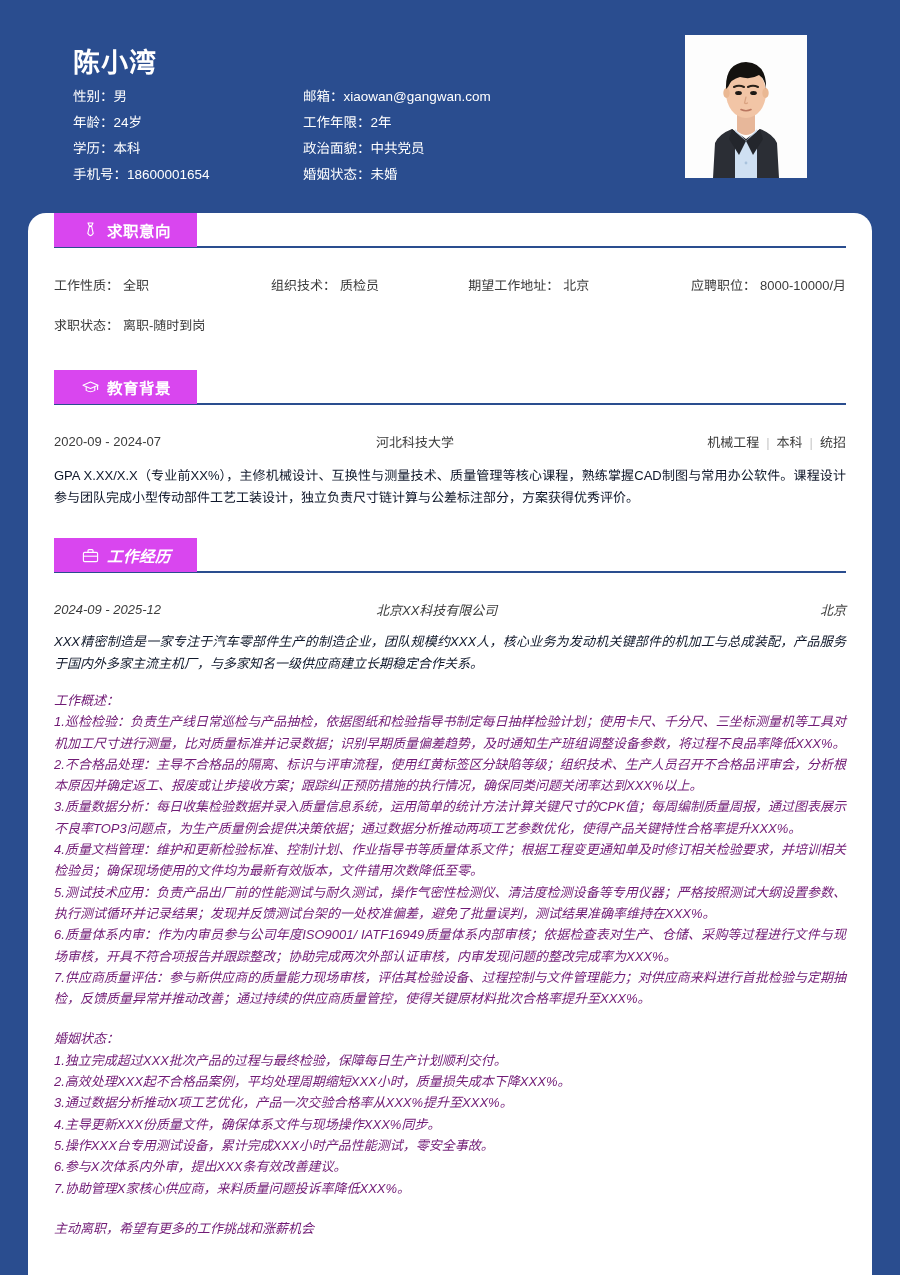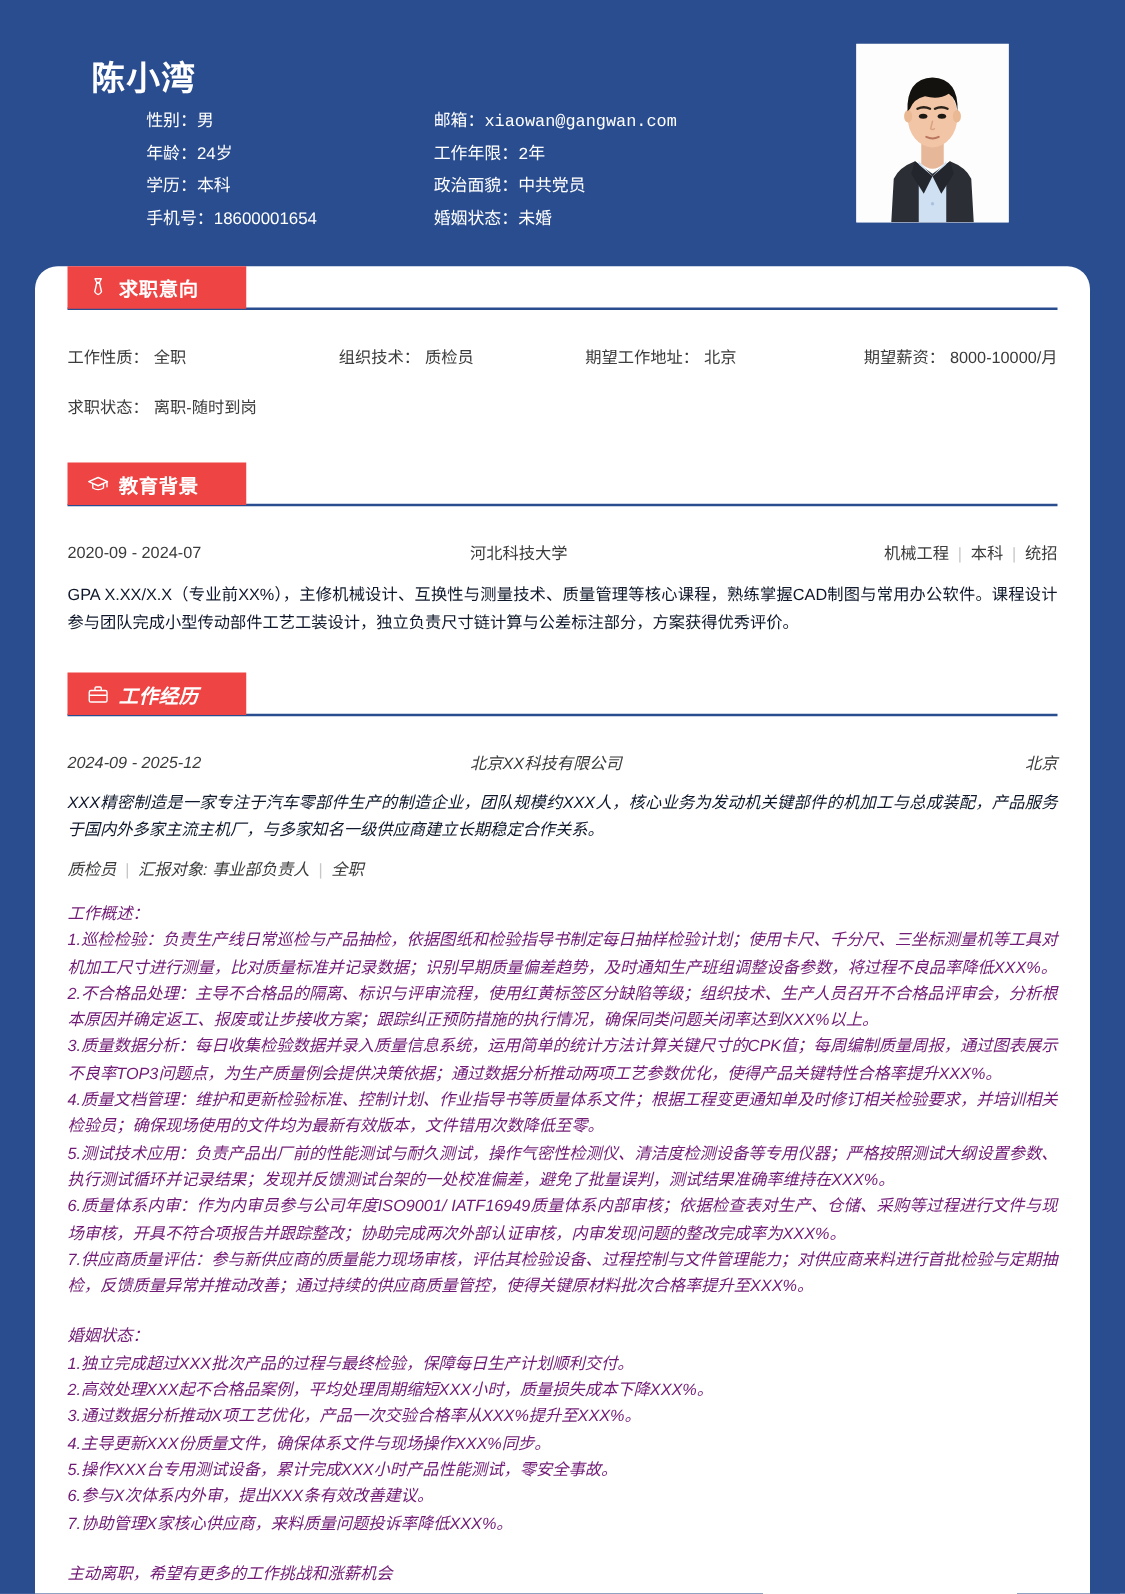--- a/index.html
+++ b/index.html
@@ -41,37 +41,36 @@
     font-weight: bold;
     color: #ffffff;
     letter-spacing: 1px;
   }
 
   .header-fields {
     position: absolute;
     left: 73px;
     top: 82px;
     width: 560px;
-    margin-left: 44px;
   }
 
   .hf-row {
     display: flex;
     height: 26px;
     align-items: center;
   }
 
   .hf-cell {
     color: #ffffff;
     font-size: 13.5px;
     white-space: nowrap;
   }
 
   .hf-cell.col1 { width: 230px; }
-  .hf-cell.col2 { width: 330px; font-family: Liberation Mono, monospace; }
+  .hf-cell.col2 { width: 330px; }
 
   .hf-label { color: #ffffff; }
   .hf-value { color: #ffffff; }
 
   
   .photo-frame {
     position: absolute;
     right: 89px;
     top: 35px;
     width: 122px;
@@ -97,25 +96,25 @@
   .section { position: relative; }
 
   .section-head {
     position: relative;
     height: 46px;
     display: flex;
     align-items: flex-start;
   }
 
   .section-tab {
-    background: #ef4444;
+    background: #d946ef;
     height: 34px;
     display: flex;
     align-items: center;
-    padding: 0 22px 0 16px;
+    padding: 0 22px 0 28px;
     min-width: 143px;
     position: relative;
     z-index: 2;
   }
 
   .section-icon {
     width: 17px;
     height: 17px;
     margin-right: 8px;
     display: inline-flex;
@@ -295,21 +294,21 @@
           </span>
           <span class="section-title">求职意向</span>
         </div>
       </div>
 
       <div class="intent-block">
         <div class="intent-row">
           <div class="intent-cell w1"><span class="intent-label">工作性质：</span><span class="intent-value">全职</span></div>
           <div class="intent-cell w2"><span class="intent-label">组织技术：</span><span class="intent-value">质检员</span></div>
           <div class="intent-cell w3"><span class="intent-label">期望工作地址：</span><span class="intent-value">北京</span></div>
-          <div class="intent-cell w4"><span class="intent-label">期望薪资：</span><span class="intent-value">8000-10000/月</span></div>
+          <div class="intent-cell w4"><span class="intent-label">应聘职位：</span><span class="intent-value">8000-10000/月</span></div>
         </div>
         <div class="intent-row">
           <div class="intent-cell w1"><span class="intent-label">求职状态：</span><span class="intent-value">离职-随时到岗</span></div>
         </div>
       </div>
     </div>
 
     <div class="section" style="margin-top:30px;">
       <div class="section-head">
         <div class="section-rule"></div>
@@ -354,23 +353,20 @@
 
       <div>
         <div class="entry-top">
           <div class="entry-date">2024-09 - 2025-12</div>
           <div class="entry-org">北京XX科技有限公司</div>
           <div class="entry-meta">北京</div>
         </div>
 
         <div class="entry-desc">XXX精密制造是一家专注于汽车零部件生产的制造企业，团队规模约XXX人，核心业务为发动机关键部件的机加工与总成装配，产品服务于国内外多家主流主机厂，与多家知名一级供应商建立长期稳定合作关系。</div>
 
-        <div class="entry-role">
-          <span>质检员</span><span class="role-sep">|</span><span>汇报对象: 事业部负责人</span><span class="role-sep">|</span><span>全职</span>
-        </div>
 
         <div class="content-block">
           <p>工作概述：</p>
           <p>1.巡检检验：负责生产线日常巡检与产品抽检，依据图纸和检验指导书制定每日抽样检验计划；使用卡尺、千分尺、三坐标测量机等工具对机加工尺寸进行测量，比对质量标准并记录数据；识别早期质量偏差趋势，及时通知生产班组调整设备参数，将过程不良品率降低XXX%。</p>
           <p>2.不合格品处理：主导不合格品的隔离、标识与评审流程，使用红黄标签区分缺陷等级；组织技术、生产人员召开不合格品评审会，分析根本原因并确定返工、报废或让步接收方案；跟踪纠正预防措施的执行情况，确保同类问题关闭率达到XXX%以上。</p>
           <p>3.质量数据分析：每日收集检验数据并录入质量信息系统，运用简单的统计方法计算关键尺寸的CPK值；每周编制质量周报，通过图表展示不良率TOP3问题点，为生产质量例会提供决策依据；通过数据分析推动两项工艺参数优化，使得产品关键特性合格率提升XXX%。</p>
           <p>4.质量文档管理：维护和更新检验标准、控制计划、作业指导书等质量体系文件；根据工程变更通知单及时修订相关检验要求，并培训相关检验员；确保现场使用的文件均为最新有效版本，文件错用次数降低至零。</p>
           <p>5.测试技术应用：负责产品出厂前的性能测试与耐久测试，操作气密性检测仪、清洁度检测设备等专用仪器；严格按照测试大纲设置参数、执行测试循环并记录结果；发现并反馈测试台架的一处校准偏差，避免了批量误判，测试结果准确率维持在XXX%。</p>
           <p>6.质量体系内审：作为内审员参与公司年度ISO9001/ IATF16949质量体系内部审核；依据检查表对生产、仓储、采购等过程进行文件与现场审核，开具不符合项报告并跟踪整改；协助完成两次外部认证审核，内审发现问题的整改完成率为XXX%。</p>
           <p>7.供应商质量评估：参与新供应商的质量能力现场审核，评估其检验设备、过程控制与文件管理能力；对供应商来料进行首批检验与定期抽检，反馈质量异常并推动改善；通过持续的供应商质量管控，使得关键原材料批次合格率提升至XXX%。</p>

